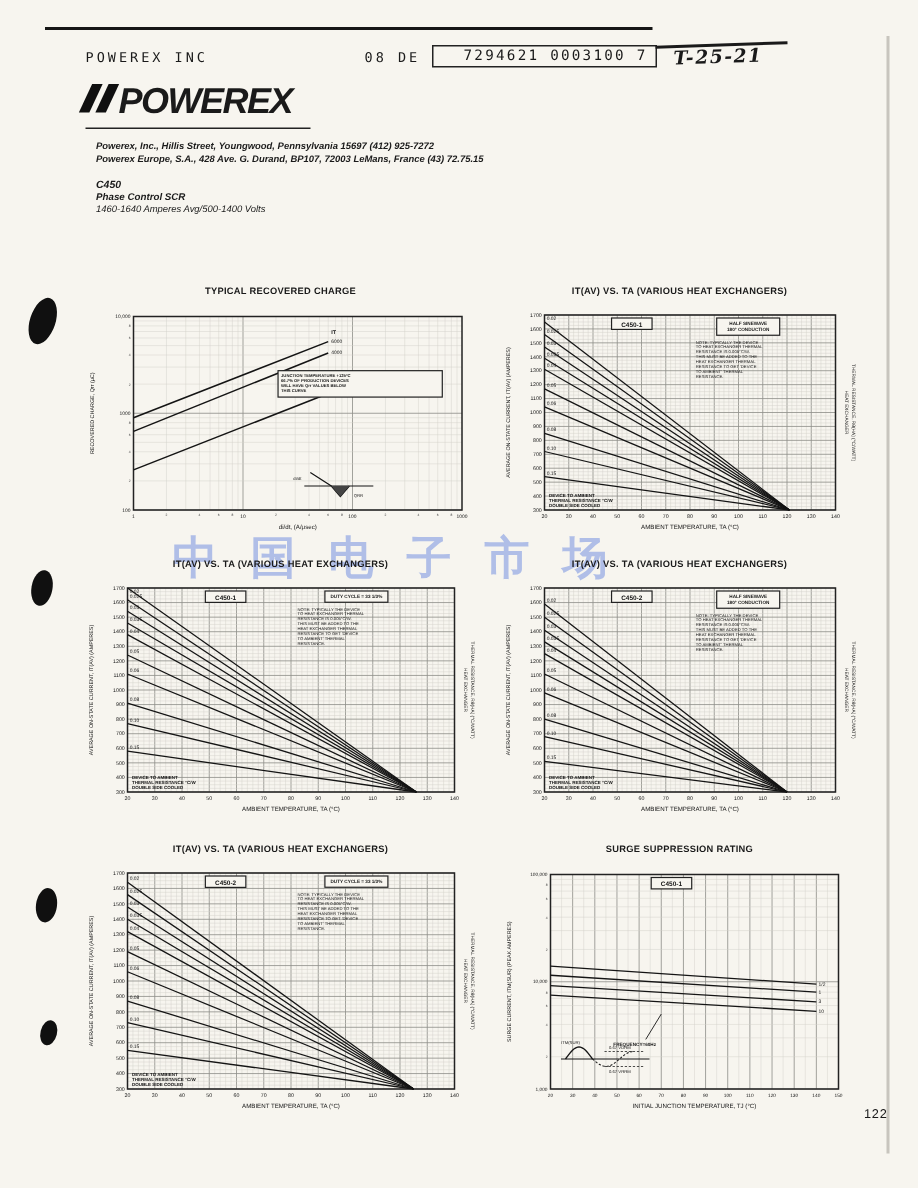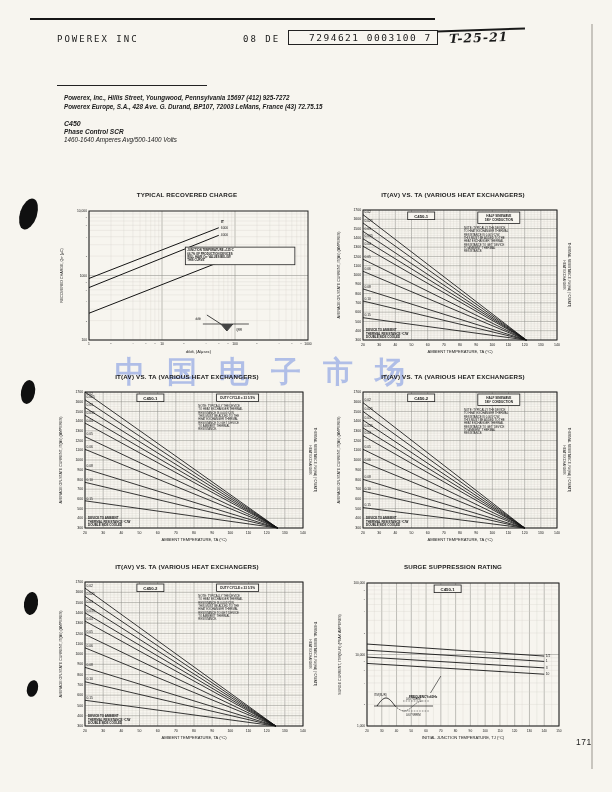--- a/index.html
+++ b/index.html
@@ -35,20 +35,26 @@
   <div class="blob" style="left:24px;top:592px;width:14px;height:23px;transform:rotate(8deg);"></div>
   <div class="blob" style="left:27px;top:680px;width:11px;height:17px;transform:rotate(14deg);"></div>
   <div class="abs" style="left:591px;top:24px;width:1.5px;height:745px;background:rgba(60,55,45,.25);"></div>
 
   <div class="abs mono" style="left:57px;top:34px;font-size:9px;letter-spacing:2px;">POWEREX INC</div>
   <div class="abs mono" style="left:243px;top:34px;font-size:9px;letter-spacing:2px;">08 DE</div>
   <div class="abs mono codebox" style="left:288px;top:30px;padding-left:20px;">7294621 0003100 7</div>
   <div class="abs" style="left:437px;top:29px;width:88px;height:1.5px;background:#1a1a1a;transform:rotate(-2deg);"></div>
   <div class="abs hand" style="left:449px;top:30px;">T-25-21</div>
 
+  <div class="abs logo-row" style="left:57px;top:54px;">
+    <span>
+      <span class="logo-bar"></span><span class="logo-bar"></span>
+    </span>
+    <span class="logo-text">POWEREX</span>
+  </div>
   <div class="abs" style="left:57px;top:85px;width:150px;height:1px;background:#222;"></div>
 
   <div class="abs addr" style="left:64px;top:94px;width:360px;">
     <div>Powerex, Inc., Hillis Street, Youngwood, Pennsylvania 15697 (412) 925-7272</div>
     <div>Powerex Europe, S.A., 428 Ave. G. Durand, BP107, 72003 LeMans, France (43) 72.75.15</div>
   </div>
 
   <div class="abs prod" style="left:64px;top:120px;">
     <div style="font-weight:bold;font-size:7px;">C450</div>
     <div style="font-weight:bold;font-size:6.5px;">Phase Control SCR</div>
@@ -1030,14 +1036,14 @@
           <line x1="69" y1="140" x2="95" y2="140" stroke="#141414" stroke-width="0.5" stroke-dasharray="1.5 1.2"></line>
           <text x="40" y="125" font-size="2.8" fill="#161616">ITM(SUR)</text>
           <text x="72" y="128.5" font-size="2.8" fill="#161616">0.67 VDRM</text>
           <text x="72" y="144.5" font-size="2.8" fill="#161616">0.67 VRRM</text>
           <text x="129" y="167.5" font-size="4.1" fill="#161616" text-anchor="middle">INITIAL JUNCTION TEMPERATURE, TJ (°C)</text>
           <text x="6.5" y="83.5" font-size="3.6" fill="#161616" text-anchor="middle" transform="rotate(-90 6.5 83.5)">SURGE CURRENT, ITM(SUR) (PEAK AMPERES)</text>
         </svg>
       </div>
   </div>
 
-  <div class="abs pgnum" style="left:576px;top:737px;">171</div>
+  <div class="abs pgnum" style="left:576px;top:737px;">122</div>
 </div>
 
 </body></html>

